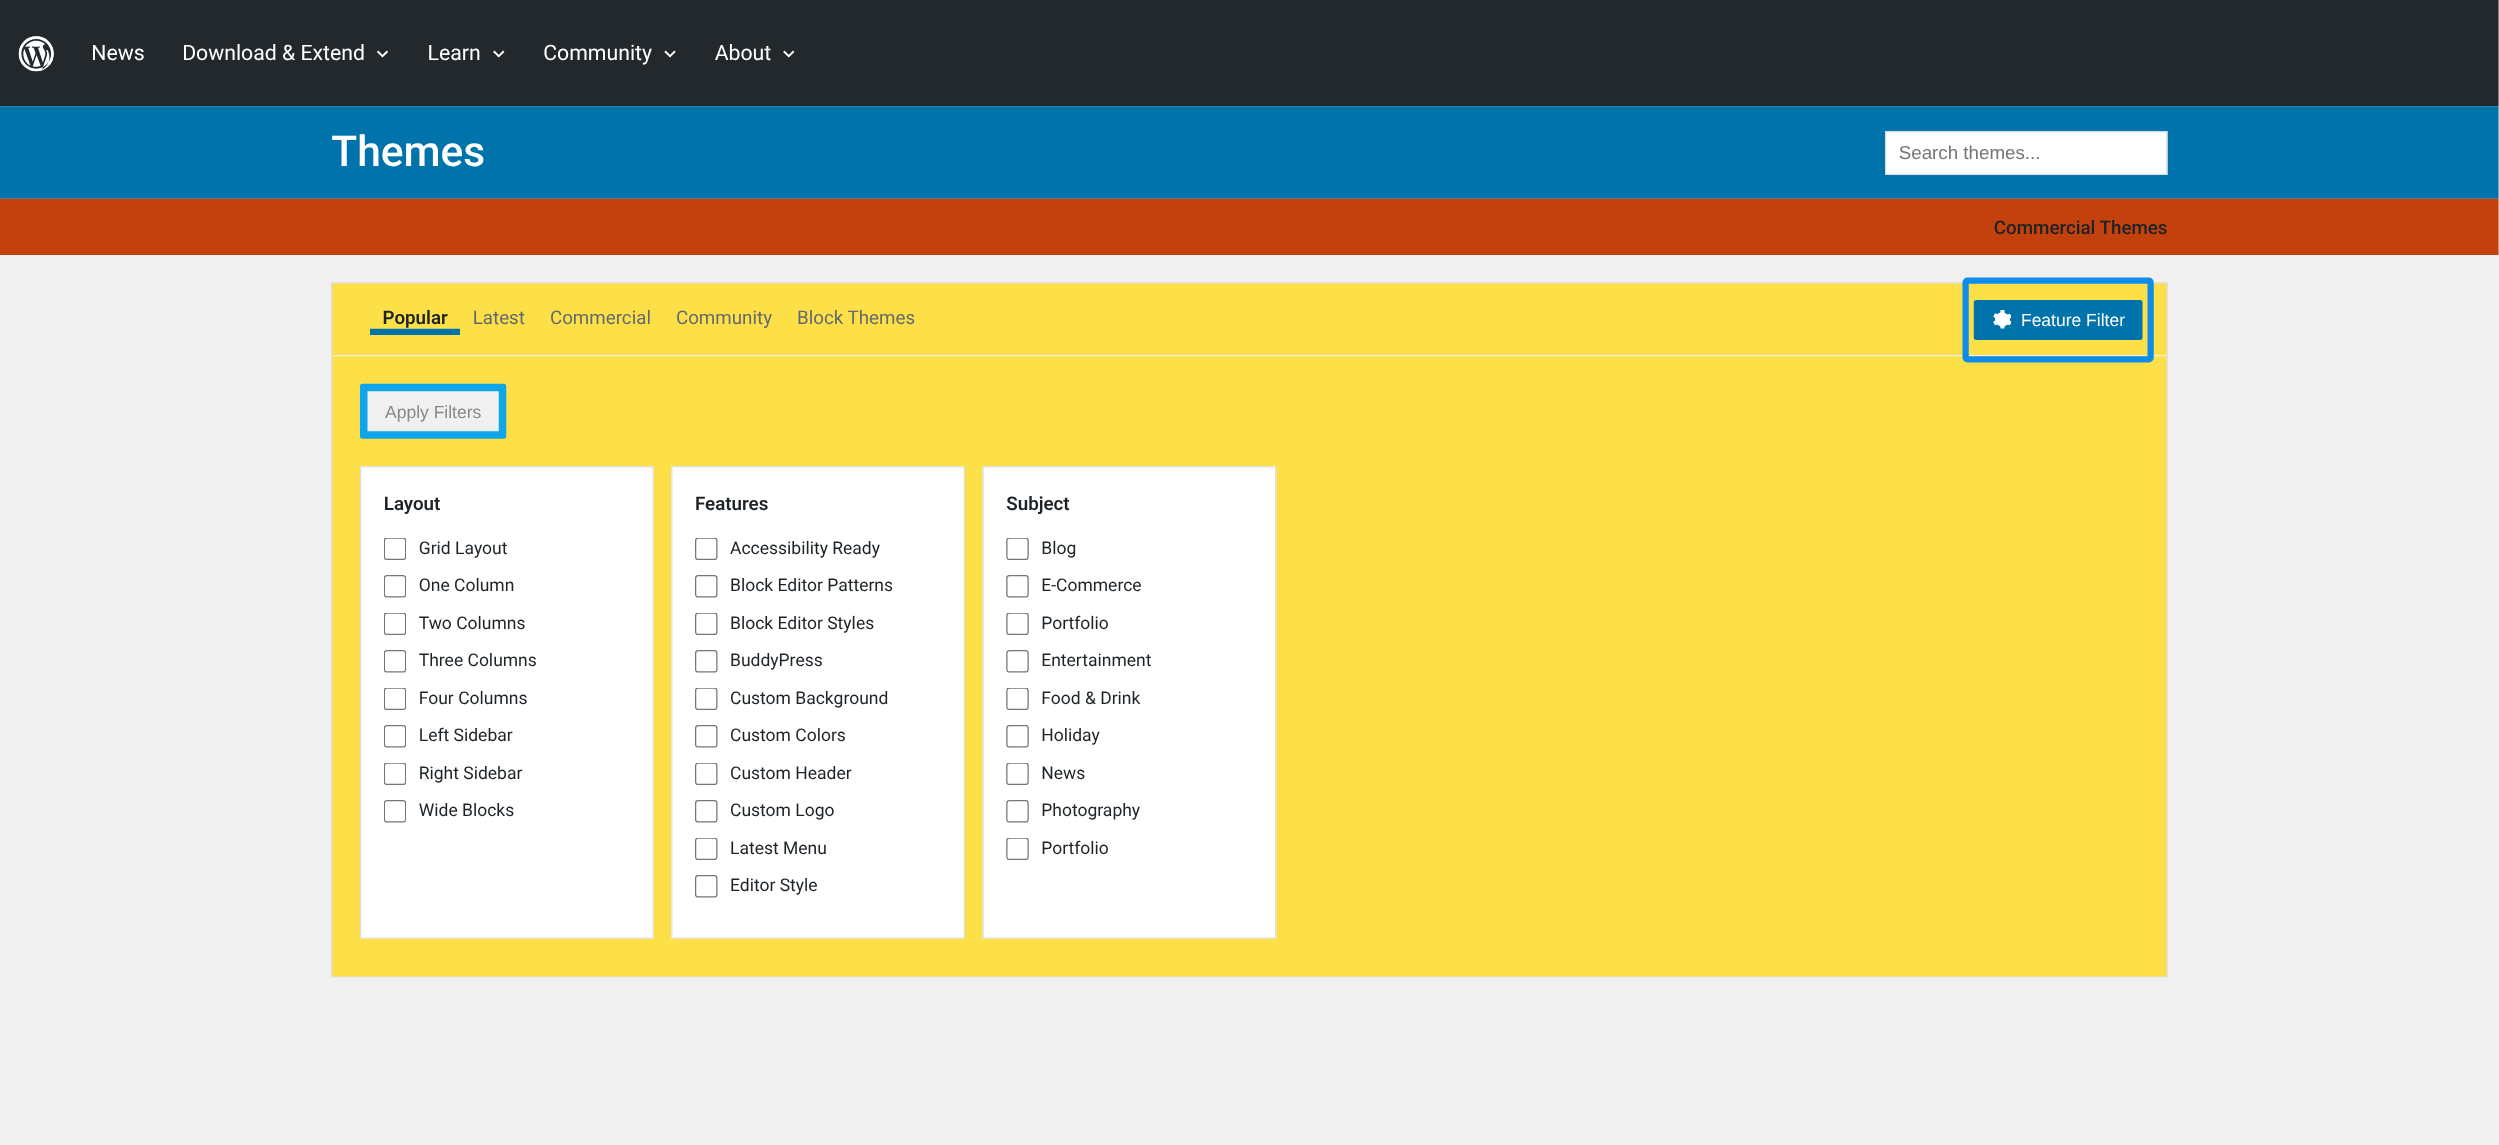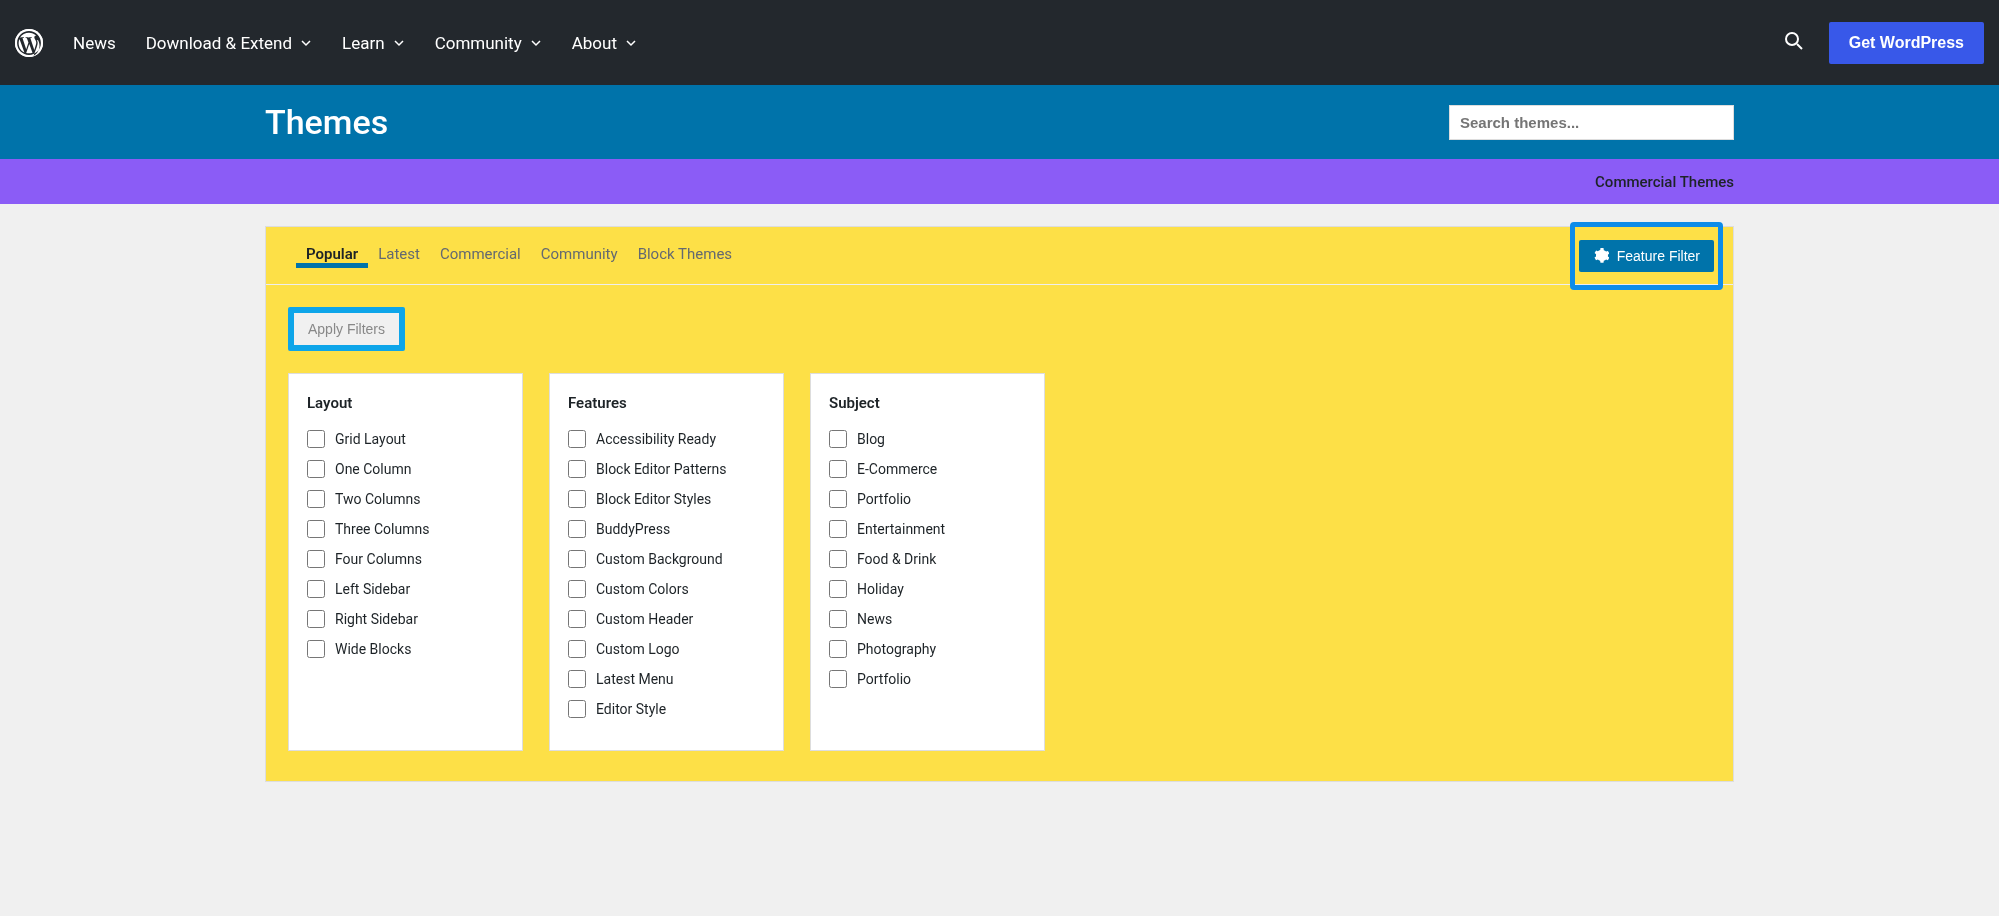--- a/index.html
+++ b/index.html
@@ -12,44 +12,44 @@
 .nav-items { display: flex; gap: 30px; flex: 1; }
 .nav-item { color: #fff; font-size: 17px; display: flex; align-items: center; gap: 8px; cursor: pointer; }
 .chevron-down { width: 12px; height: 12px; }
 .header-right { display: flex; align-items: center; gap: 25px; }
 .search-icon-btn { color: #fff; cursor: pointer; }
 .get-wp-btn { background: #3858e9; color: #fff; padding: 12px 20px; font-size: 16px; font-weight: 600; border: none; cursor: pointer; border-radius: 2px; }
 
 
 .banner { background: #0073aa; height: 74px; display: flex; align-items: center; padding: 0 265px; justify-content: space-between; }
 .banner-title { color: #fff; font-size: 34px; font-weight: 500; }
-.search-box { width: 285px; height: 35px; padding: 0 10px; border: 1px solid #ddd; font-size: 15px; font-weight: bold; }
-
-
-.commercial-bar { background: #8b5cf6; height: 45px; display: flex; align-items: center; justify-content: flex-end; padding-right: 265px; }
+.search-box { width: 226px; height: 35px; padding: 0 10px; border: 1px solid #ddd; font-size: 15px; }
+
+
+.commercial-bar { background: #c2410c; height: 45px; display: flex; align-items: center; justify-content: flex-end; padding-right: 265px; }
 .commercial-link { color: #1d2327; font-size: 15px; font-weight: 500; cursor: pointer; }
 
 
 .main-wrap { padding: 22px 265px 0; }
 .panel { background: #fde047; border: 1px solid #ddd; }
 
 
 .tabs-row { display: flex; align-items: center; height: 58px; padding: 0 30px; border-bottom: 1px solid #eee; position: relative; }
 .tab { font-size: 15px; color: #646970; padding: 0 10px; height: 100%; display: flex; align-items: center; cursor: pointer; }
 .tab.active { color: #1d2327; font-weight: 600; border-bottom: 5px solid #0073aa; margin-bottom: -1px; }
 .tabs { display: flex; gap: 0; }
 .feature-filter-wrap { margin-left: auto; border: 5px solid #0d8ce9; border-radius: 4px; padding: 13px 4px; margin-right: -20px; }
 .feature-filter-btn { background: #0073aa; color: #fff; padding: 8px 14px; font-size: 14px; border: none; cursor: pointer; display: flex; align-items: flex-start; gap: 8px; border-radius: 2px; }
 .gear { width: 16px; height: 16px; }
 
 
 .filters-area { padding: 22px 22px 30px; }
 .apply-btn { background: #f0f0f0; border: 6px solid #0ea5e9; color: #888; padding: 8px 14px; font-size: 14px; cursor: pointer; border-radius: 2px; margin-bottom: 22px; }
 
-.filter-cards { display: flex; gap: 26px; }
+.filter-cards { display: flex; gap: 14px; }
 .filter-card { border: 1px solid #ddd; padding: 20px 18px; background: #fff; width: 235px; }
 .filter-card h4 { font-size: 15px; font-weight: 600; margin-bottom: 18px; color: #1d2327; }
 .check-list { list-style: none; }
 .check-item { display: flex; align-items: center; gap: 10px; margin-bottom: 12px; font-size: 14px; color: #1d2327; cursor: pointer; }
 .check-item input { width: 18px; height: 18px; border: 1px solid #aaa; }
 </style>
 </head>
 <body>
 
 <div class="top-header">
@@ -81,29 +81,20 @@
           <path d="M2 4l4 4 4-4" stroke="#fff" stroke-width="1.5" fill="none"></path>
         </svg>
       </div>
     <div class="nav-item">
         <span>About</span>
         <svg class="chevron-down" viewBox="0 0 12 12">
           <path d="M2 4l4 4 4-4" stroke="#fff" stroke-width="1.5" fill="none"></path>
         </svg>
       </div>
   </div>
-  <div class="header-right">
-    <div class="search-icon-btn">
-      <svg width="20" height="20" viewBox="0 0 20 20">
-          <circle cx="8" cy="8" r="6" stroke="#fff" stroke-width="2" fill="none"></circle>
-          <line x1="13" y1="13" x2="18" y2="18" stroke="#fff" stroke-width="2"></line>
-        </svg>
-    </div>
-    <button class="get-wp-btn">Get WordPress</button>
-  </div>
 </div>
 
 <div class="banner">
   <div class="banner-title">Themes</div>
   <input class="search-box" type="text" placeholder="Search themes..." style="">
 </div>
 
 <div class="commercial-bar">
   <span class="commercial-link">Commercial Themes</span>
 </div>

